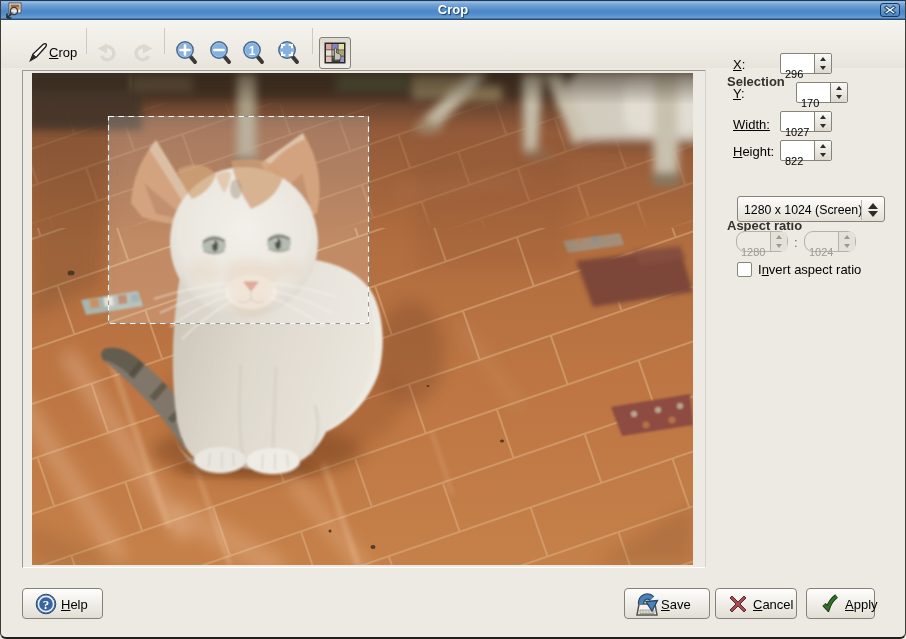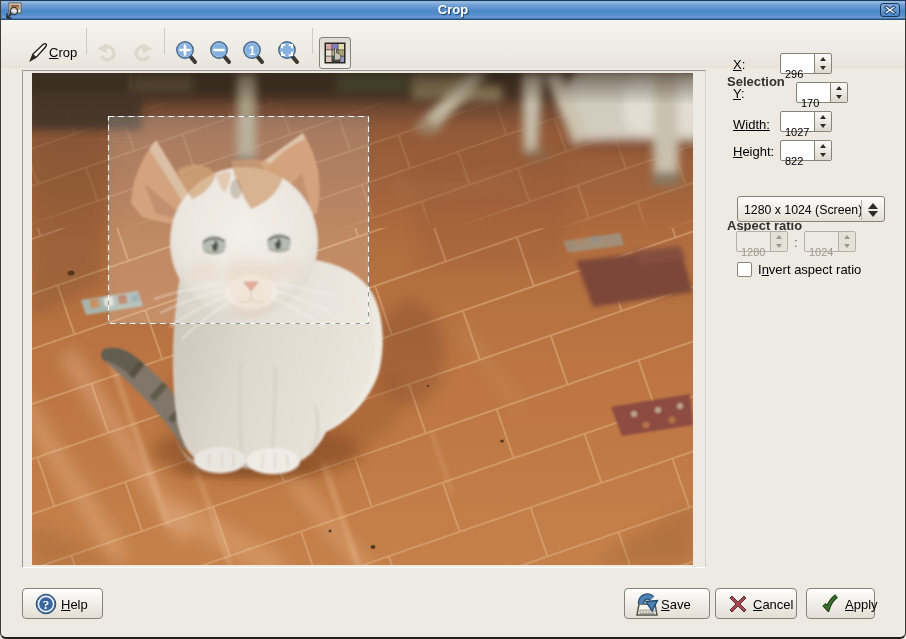--- a/index.html
+++ b/index.html
@@ -30,21 +30,21 @@
 .blabel { position:absolute; font-weight:bold; font-size:13px; color:#35322e;margin-top:43px; }
 .flabel { position:absolute; font-size:13px; color:#000; }
 .spin { position:absolute; width:52px; height:21px; border:1px solid #878378; border-radius:2px; background:#fff; }
 .spin .val { position:absolute; left:4px; top:14px; font-size:11px; }
 .spin .btns { position:absolute; right:0; top:0; width:17px; height:19px;
   border-left:1px solid #878378; background:linear-gradient(#fbfaf8,#dcd8cf); border-radius:0 2px 2px 0; }
 .arr-up { position:absolute; left:4.5px; top:3px; width:0; height:0;
   border-left:3.5px solid transparent; border-right:3.5px solid transparent; border-bottom:4.5px solid #2e2b28; }
 .arr-dn { position:absolute; left:4.5px; bottom:3px; width:0; height:0;
   border-left:3.5px solid transparent; border-right:3.5px solid transparent; border-top:4.5px solid #2e2b28; }
-.spin.dis { border-color:#b5b1a8; background:#edeae3; }
+.spin.dis { border-color:#b5b1a8; background:#edeae3;border-radius:9px; }
 .spin.dis .val { color:#9d998f; }
 .spin.dis .btns { border-left-color:#b5b1a8; background:#e4e1d9; }
 .spin.dis .arr-up { border-bottom-color:#9d998f; }
 .spin.dis .arr-dn { border-top-color:#9d998f; }
 
 #combo { position:absolute; left:736px; top:196px; width:148px; height:26px;
   border:1px solid #878378; border-radius:3px;
   background:linear-gradient(#fdfdfc 0%, #f2f0ea 45%, #e4e0d7 100%);
   font-size:13px; }
 #combo .ctext { position:absolute; left:6px; top:5.5px; font-size:12.3px; }

